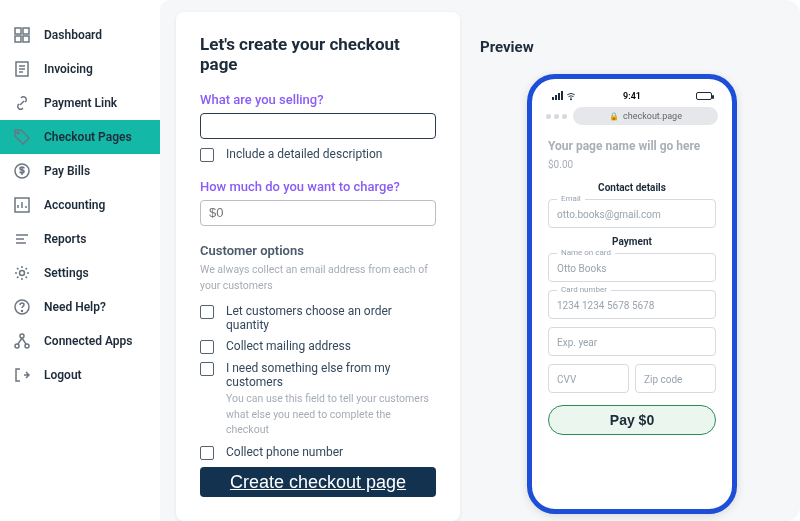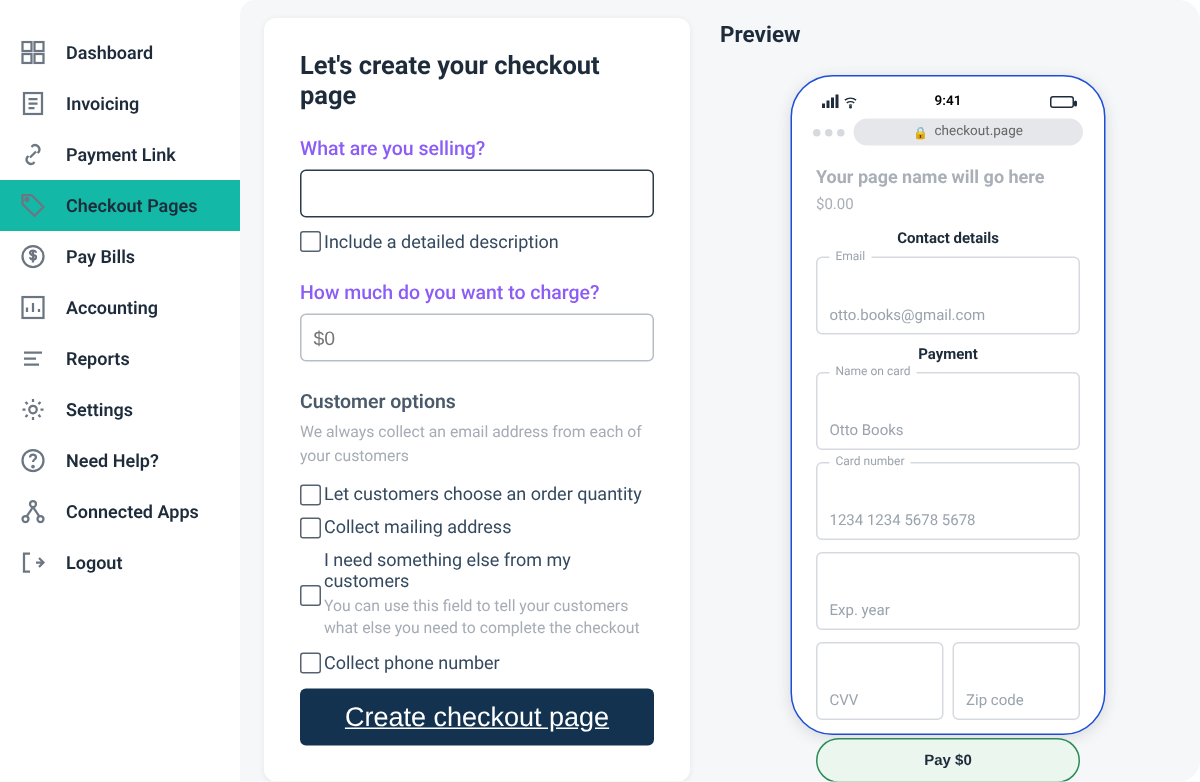--- a/index.html
+++ b/index.html
@@ -82,22 +82,22 @@
     padding: 0 8px;
     font-size: 13px;
     margin-bottom: 8px;
   }
   .text-input.muted {
     border: 1px solid #b7bec6;
     color: #9aa3ad;
   }
   .check-row {
     display: flex;
-    align-items: center;
-    gap: 2px;
+    align-items: flex-start;
+    gap: 12px;
     margin-bottom: 8px;
     font-size: 12px;
     color: #34495e;
   }
   .check-row.small { margin-bottom: 7px; }
   .checkbox {
     width: 14px;
     height: 14px;
     border: 1.5px solid #556270;
     border-radius: 2px;
@@ -135,29 +135,29 @@
   .preview-col {
     flex: 1;
     display: flex;
     flex-direction: column;
   }
   .preview-title {
     font-size: 15px;
     font-weight: 700;
     color: #1d2b3a;
     margin-bottom: 18px;
-    margin-top: 2px;
+    margin-top: 26px;
   }
   .phone {
     width: 210px;
     align-self: center;
     background: #fff;
     border-radius: 28px;
     box-shadow: 0 2px 10px rgba(0,0,0,0.12);
-    border: 1px solid #1d4ed8;
+    border: 5px solid #1d4ed8;
     padding: 10px 10px 14px 10px;
     flex: 1;
     display: flex;
     flex-direction: column;
     max-height: 440px;
   }
   .statusbar {
     display: flex;
     justify-content: space-between;
     align-items: center;
@@ -183,33 +183,33 @@
     display:flex; align-items:center; justify-content:center;
     font-size:9px; color:#666; gap:4px;
   }
   .lock { font-size:8px; }
   .phone-body { padding: 4px 6px; flex:1; display:flex; flex-direction:column; }
   .pname { font-size:12px; font-weight:700; color:#a9afb7; margin-bottom:6px;}
   .pprice { font-size:10px; color:#a9afb7; margin-bottom:12px;}
   .psection { font-size:10px; font-weight:700; color:#1d2b3a; margin-bottom:6px;text-align:center;}
   .pfield {
     border:1px solid #d6dadf; border-radius:4px; position:relative;
-    padding: 26px 8px 5px 8px; margin-bottom:8px;
+    padding: 3px 8px 5px 8px; margin-bottom:8px;
   }
   .pfield-label {
     position:absolute; top:-6px; left:8px; background:#fff; padding:0 4px;
     font-size:8px; color:#9aa3ad;
   }
   .pfield-val { font-size:10px; color:#9aa3ad; }
   .prow { display:flex; gap:6px; }
   .prow .pfield { flex:1; }
   .paybtn {
     margin-top:4px;
     border:1.5px solid #2e8b57; background:#eaf6ee; color:#1d2b3a;
-    border-radius:18px; height:30px; font-size:10px; font-weight:600;
+    border-radius:18px; height:30px; font-size:14px; font-weight:600;
     cursor:pointer;
   }
 </style>
 </head>
 <body>
 
 <nav class="sidebar">
   <div class="sidebar-item">
     <span class="icon">
       <svg viewBox="0 0 16 16">

